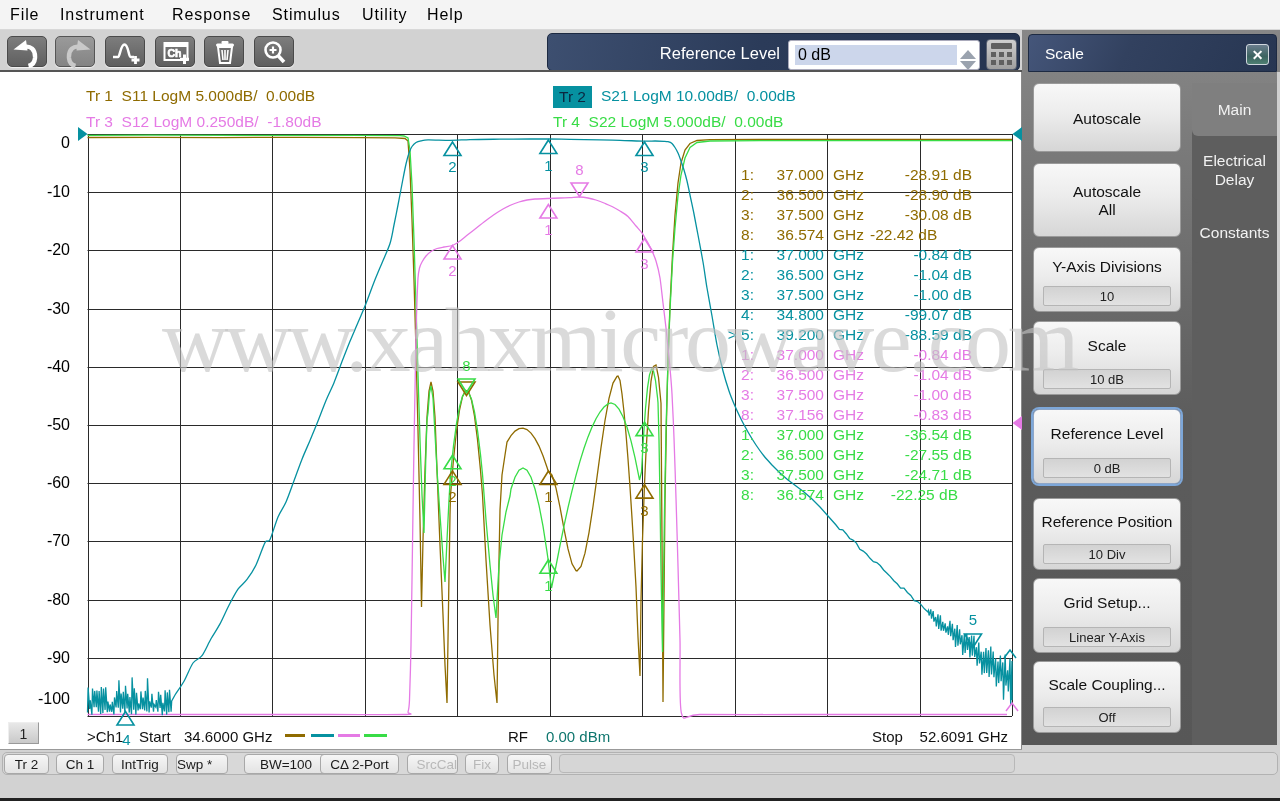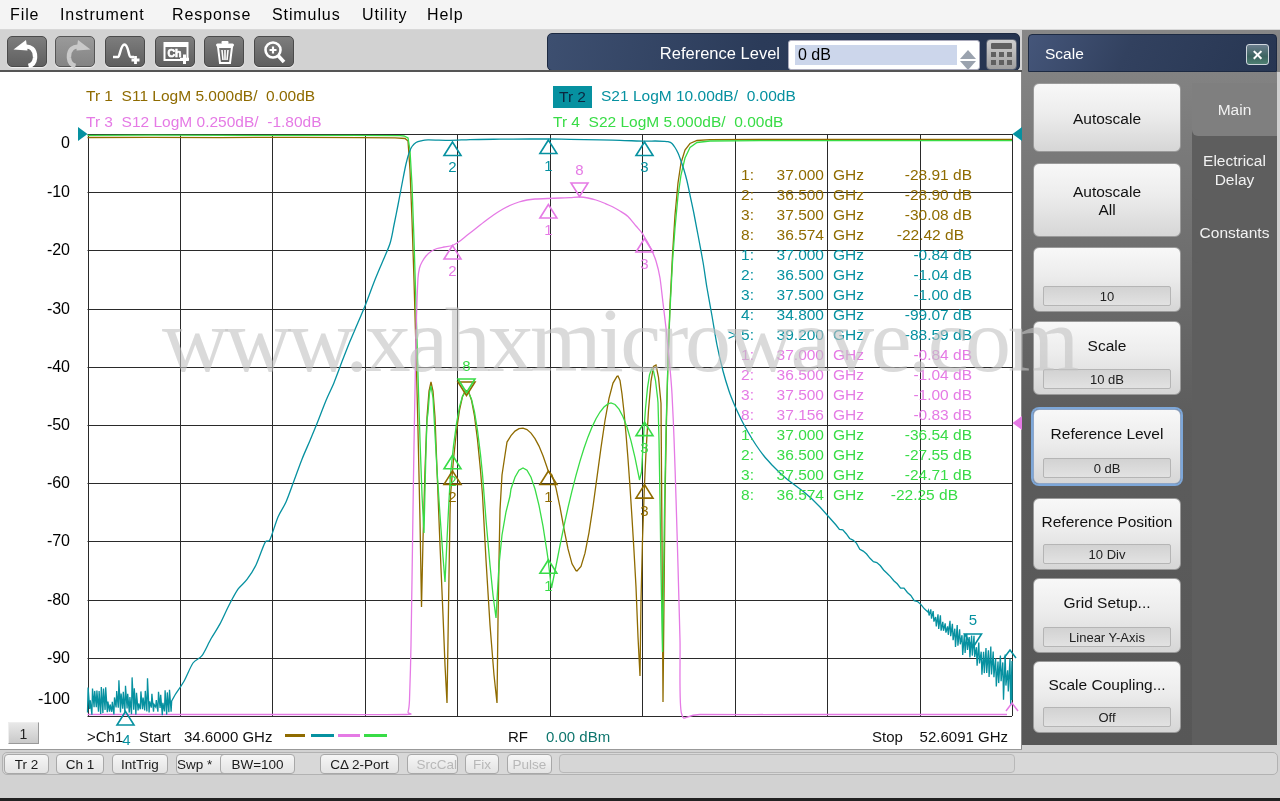--- a/index.html
+++ b/index.html
@@ -159,21 +159,21 @@
 <div style="position:absolute;left:700px;top:205px;width:280px;height:20px;color:#8f6b00;font-size:15.5px;line-height:20px;white-space:nowrap">
     <span style="position:absolute;left:22px;width:32px;text-align:right">3:</span>
     <span style="position:absolute;left:54px;width:70px;text-align:right">37.500</span>
     <span style="position:absolute;left:133px">GHz</span>
     <span style="position:absolute;left:170px;width:102px;text-align:right">-30.08 dB</span>
   </div>
 <div style="position:absolute;left:700px;top:225px;width:280px;height:20px;color:#8f6b00;font-size:15.5px;line-height:20px;white-space:nowrap">
     <span style="position:absolute;left:22px;width:32px;text-align:right">8:</span>
     <span style="position:absolute;left:54px;width:70px;text-align:right">36.574</span>
     <span style="position:absolute;left:133px">GHz</span>
-    <span style="position:absolute;left:162px;width:102px;text-align:right">-22.42 dB</span>
+    <span style="position:absolute;left:170px;width:102px;text-align:left">-22.42 dB</span>
   </div>
 <div style="position:absolute;left:700px;top:245px;width:280px;height:20px;color:#0691a0;font-size:15.5px;line-height:20px;white-space:nowrap">
     <span style="position:absolute;left:22px;width:32px;text-align:right">1:</span>
     <span style="position:absolute;left:54px;width:70px;text-align:right">37.000</span>
     <span style="position:absolute;left:133px">GHz</span>
     <span style="position:absolute;left:170px;width:102px;text-align:right">-0.84 dB</span>
   </div>
 <div style="position:absolute;left:700px;top:265px;width:280px;height:20px;color:#0691a0;font-size:15.5px;line-height:20px;white-space:nowrap">
     <span style="position:absolute;left:22px;width:32px;text-align:right">2:</span>
     <span style="position:absolute;left:54px;width:70px;text-align:right">36.500</span>
@@ -286,20 +286,21 @@
     <div class="abs" style="left:217px;top:9px;width:23px;height:21px;background:linear-gradient(#6a7d8d,#3c6360 60%,#4e7f72);border:1px solid #cfd6dd;border-radius:3px;color:#fff;font-size:14px;font-weight:bold;text-align:center;line-height:21px">✕</div>
   </div>
   <div class="abs" style="left:0;top:42px;width:258px;height:673px">
     <div style="position:absolute;left:11px;top:11px;width:148px;height:69px;background:linear-gradient(#f8f8f8,#ececec 45%,#d6d6d6);border:1px solid #9a9a9a;border-radius:6px;">
         <div style="position:absolute;left:0;right:0;top:0;height:69px;display:flex;align-items:center;justify-content:center;font-size:15.5px;color:#111;text-align:center;line-height:18px">Autoscale</div>
       </div>
       <div style="position:absolute;left:11px;top:91px;width:148px;height:74px;background:linear-gradient(#f8f8f8,#ececec 45%,#d6d6d6);border:1px solid #9a9a9a;border-radius:6px;">
         <div style="position:absolute;left:0;right:0;top:0;height:74px;display:flex;align-items:center;justify-content:center;font-size:15.5px;color:#111;text-align:center;line-height:18px">Autoscale<br>All</div>
       </div>
       <div style="position:absolute;left:11px;top:175px;width:148px;height:65px;background:linear-gradient(#f8f8f8,#ececec 45%,#d6d6d6);border:1px solid #9a9a9a;border-radius:6px;">
+        <div style="position:absolute;left:0;right:0;top:0;height:38px;display:flex;align-items:center;justify-content:center;font-size:15.5px;color:#111;text-align:center;line-height:18px">Y-Axis Divisions</div>
         <div style="position:absolute;left:9px;right:9px;bottom:5px;height:20px;background:linear-gradient(#d2d2d2,#e2e2e2);border:1px solid #b5b5b5;border-radius:2px;font-size:13px;line-height:20px;text-align:center;color:#222">10</div>
       </div>
       <div style="position:absolute;left:11px;top:249px;width:148px;height:74px;background:linear-gradient(#f8f8f8,#ececec 45%,#d6d6d6);border:1px solid #9a9a9a;border-radius:6px;">
         <div style="position:absolute;left:0;right:0;top:0;height:47px;display:flex;align-items:center;justify-content:center;font-size:15.5px;color:#111;text-align:center;line-height:18px">Scale</div>
         <div style="position:absolute;left:9px;right:9px;bottom:5px;height:20px;background:linear-gradient(#d2d2d2,#e2e2e2);border:1px solid #b5b5b5;border-radius:2px;font-size:13px;line-height:20px;text-align:center;color:#222">10 dB</div>
       </div>
       <div style="position:absolute;left:11px;top:337px;width:148px;height:75px;background:linear-gradient(#f8f8f8,#ececec 45%,#d6d6d6);border:1px solid #8ea6c8;box-shadow:0 0 0 2px #7da7d9;border-radius:6px;">
         <div style="position:absolute;left:0;right:0;top:0;height:48px;display:flex;align-items:center;justify-content:center;font-size:15.5px;color:#111;text-align:center;line-height:18px">Reference Level</div>
         <div style="position:absolute;left:9px;right:9px;bottom:5px;height:20px;background:linear-gradient(#d2d2d2,#e2e2e2);border:1px solid #b5b5b5;border-radius:2px;font-size:13px;line-height:20px;text-align:center;color:#222">0 dB</div>
       </div>
@@ -322,19 +323,19 @@
       <div style="position:absolute;left:170px;top:130px;width:85px;height:61px;background:#5e5e5e;border-radius:0 0 0 6px;display:flex;align-items:center;justify-content:center;text-align:center;color:#f2f2f2;font-size:15.5px;line-height:19px">Constants</div>
   </div>
 </div>
 
 <div class="abs" style="left:0;top:750px;width:1280px;height:51px;background:#d2d2d2"></div>
 <div class="abs" style="left:2px;top:752px;width:1276px;height:23px;background:#d8d8d8;border:1px solid #b2b2b2;border-radius:5px"></div>
 <div style="position:absolute;left:4px;top:754px;width:45px;height:20px;background:linear-gradient(#f6f6f6,#e3e3e3);border:1px solid #a8a8a8;border-radius:4px;font-size:13.5px;line-height:20px;text-align:center;color:#1a1a1a">Tr 2</div>
 <div style="position:absolute;left:56px;top:754px;width:48px;height:20px;background:linear-gradient(#f6f6f6,#e3e3e3);border:1px solid #a8a8a8;border-radius:4px;font-size:13.5px;line-height:20px;text-align:center;color:#1a1a1a">Ch 1</div>
 <div style="position:absolute;left:112px;top:754px;width:56px;height:20px;background:linear-gradient(#f6f6f6,#e3e3e3);border:1px solid #a8a8a8;border-radius:4px;font-size:13.5px;line-height:20px;text-align:center;color:#1a1a1a">IntTrig</div>
 <div style="position:absolute;left:176px;top:754px;width:52px;height:20px;background:linear-gradient(#f6f6f6,#e3e3e3);border:1px solid #a8a8a8;border-radius:4px;font-size:13.5px;line-height:20px;text-align:left;color:#1a1a1a">Swp *</div>
-<div style="position:absolute;left:220px;top:754px;width:75px;height:20px;background:linear-gradient(#f6f6f6,#e3e3e3);border:1px solid #a8a8a8;border-radius:4px;font-size:13.5px;line-height:20px;text-align:center;color:#1a1a1a">BW=100</div>
+<div style="position:absolute;left:244px;top:754px;width:84px;height:20px;background:linear-gradient(#f6f6f6,#e3e3e3);border:1px solid #a8a8a8;border-radius:4px;font-size:13.5px;line-height:20px;text-align:center;color:#1a1a1a">BW=100</div>
 <div style="position:absolute;left:320px;top:754px;width:79px;height:20px;background:linear-gradient(#f6f6f6,#e3e3e3);border:1px solid #a8a8a8;border-radius:4px;font-size:13.5px;line-height:20px;text-align:center;color:#1a1a1a">CΔ 2-Port</div>
 <div style="position:absolute;left:407px;top:754px;width:51px;height:20px;background:linear-gradient(#f6f6f6,#e3e3e3);border:1px solid #a8a8a8;border-radius:4px;font-size:13.5px;line-height:20px;text-align:right;color:#b8b8b8">SrcCal</div>
 <div style="position:absolute;left:465px;top:754px;width:34px;height:20px;background:linear-gradient(#f6f6f6,#e3e3e3);border:1px solid #a8a8a8;border-radius:4px;font-size:13.5px;line-height:20px;text-align:center;color:#b8b8b8">Fix</div>
 <div style="position:absolute;left:507px;top:754px;width:45px;height:20px;background:linear-gradient(#f6f6f6,#e3e3e3);border:1px solid #a8a8a8;border-radius:4px;font-size:13.5px;line-height:20px;text-align:center;color:#b8b8b8">Pulse</div>
 <div class="abs" style="left:559px;top:754px;width:456px;height:19px;background:#d6d6d6;border:1px solid #b8b8b8;border-radius:4px"></div>
 <div class="abs" style="left:0;top:798px;width:1280px;height:3px;background:#222"></div>
 
 </body></html>

